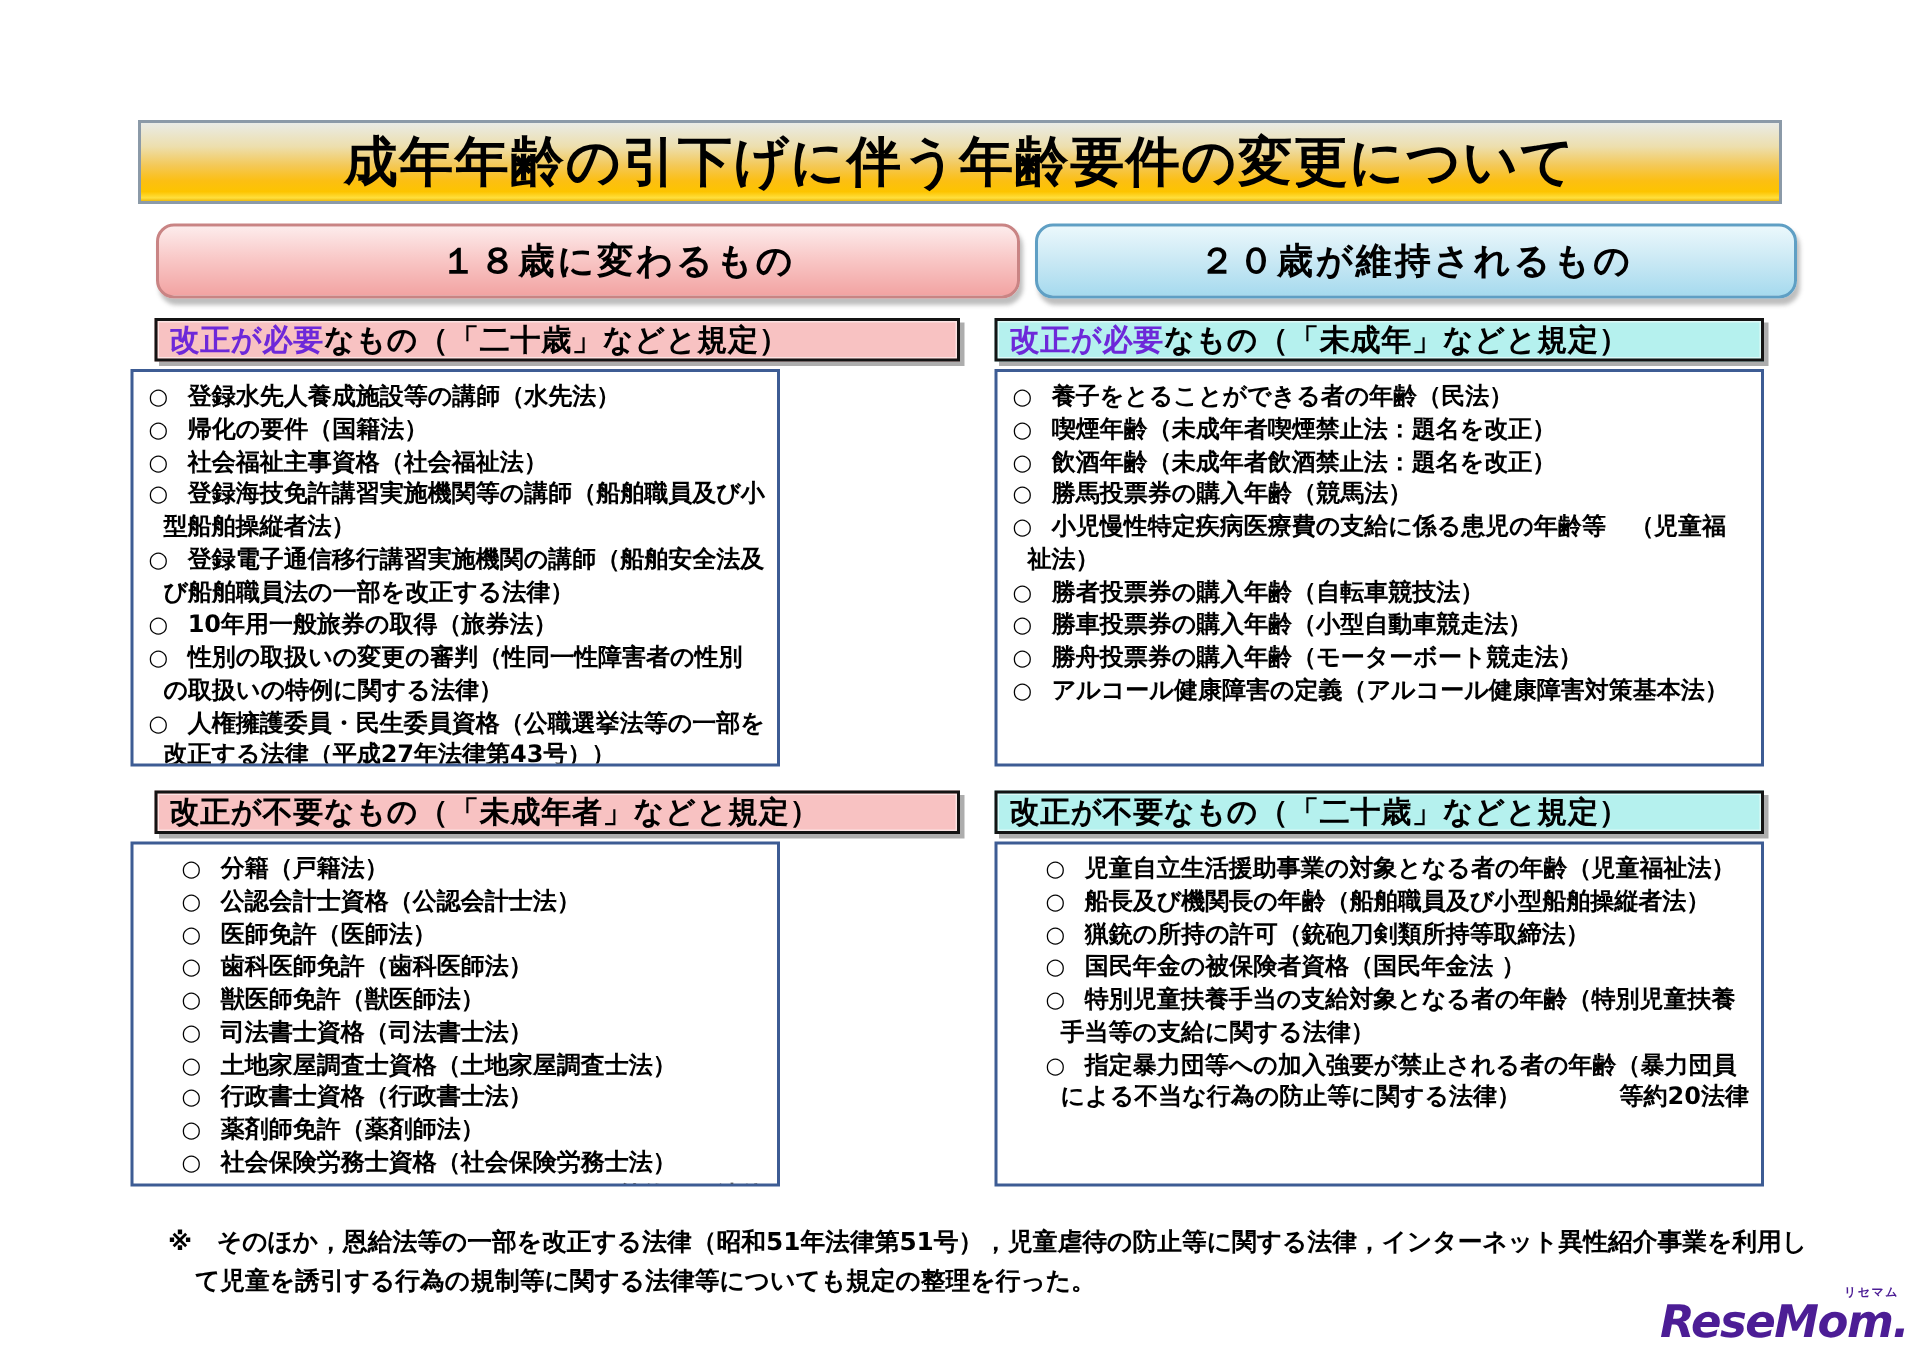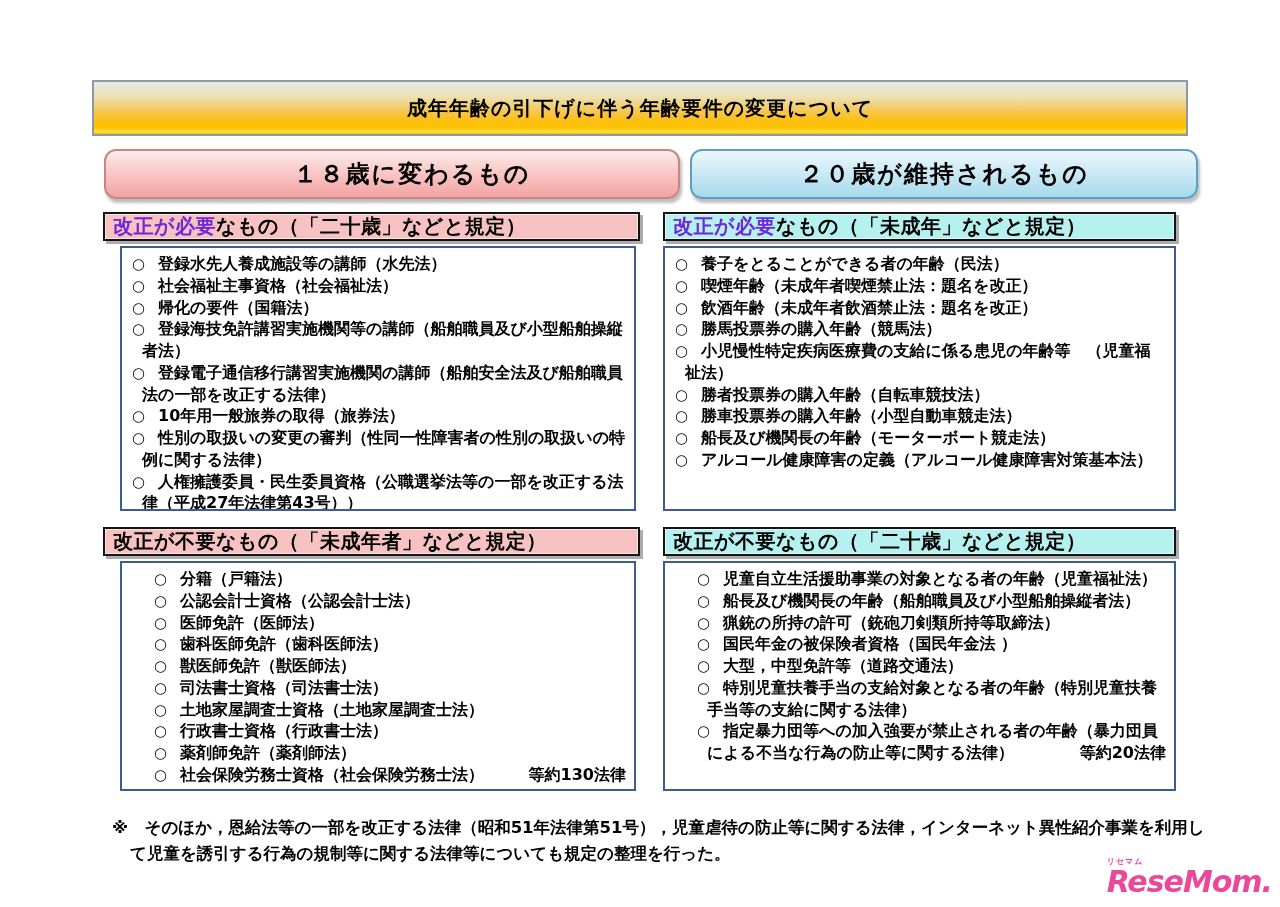--- a/index.html
+++ b/index.html
@@ -6,21 +6,21 @@
   body{font-family:"DejaVu Sans","Liberation Sans",sans-serif;font-weight:bold;color:#000;}
   .page{position:relative;width:1280px;height:907px;background:#ffffff;overflow:hidden;}
 
   
   .title-banner{
     position:absolute;left:92px;top:80px;width:1092px;height:52px;
     border:2px solid #8b9aa8;
     background:linear-gradient(180deg,#e9ebe6 0%,#eddfae 30%,#f4c855 55%,#fcbf13 74%,#fdc400 88%,#ffdf3d 96%,#eeb90a 100%);
     display:flex;align-items:center;justify-content:center;
   }
-  .title-banner .title-text{font-size:20px;letter-spacing:1px;}
+  .title-banner .title-text{font-size:36px;letter-spacing:1px;}
 
   
   .pill{
     position:absolute;top:149px;height:46px;border-radius:12px;
     display:flex;align-items:center;justify-content:center;
     font-size:24px;letter-spacing:2px;
     box-shadow:2px 4px 3px rgba(110,110,110,0.45);
   }
   .pill-left{
     left:104px;width:532px;
@@ -52,38 +52,38 @@
   .sec-head.row2{top:527px;}
 
   
   .list-box{
     position:absolute;background:#ffffff;border:2px solid #3d5c94;
     box-sizing:border-box;
     padding:5px 8px 4px 10px;
     font-size:16px;line-height:1.36;
     overflow:hidden;
   }
-  .col-left .list-box{left:120px;width:516px;}
+  .col-left .list-box{left:87px;width:433px;}
   .col-right .list-box{left:663px;width:513px;}
   .list-box.row1{top:246px;height:265px;}
   .list-box.row2{top:561px;height:230px;padding-left:32px;}
 
   .item{padding-left:10px;text-indent:-10px;}
   .item .bullet{display:inline-block;text-indent:0;margin-right:13px;font-size:15px;}
   .count-note{float:right;text-indent:0;margin-left:8px;}
 
   
   .footnote{
     position:absolute;left:112px;top:815px;width:1075px;
     font-size:16.5px;line-height:1.55;
     padding-left:18px;text-indent:-18px;
   }
 
   
-  .logo{position:absolute;right:8px;bottom:10px;color:#ec4899;line-height:1;}
+  .logo{position:absolute;right:8px;bottom:10px;color:#4c1d95;line-height:1;text-align:right;}
   .logo .ruby{display:block;font-size:8px;letter-spacing:1px;margin:0 6px 1px 0;}
   .logo .wordmark{font-size:30px;letter-spacing:-1px;font-family:"DejaVu Sans",sans-serif;font-style:italic;}
 </style>
 </head>
 <body>
 
 <div class="page">
 
   <div class="title-banner">
     <span class="title-text">成年年齢の引下げに伴う年齢要件の変更について</span>
@@ -96,22 +96,22 @@
     <span>２０歳が維持されるもの</span>
   </div>
 
   <div class="col-left">
     <div class="sec-head pink row1">
       <span class="red">改正が必要</span>
         <span>なもの（「二十歳」などと規定）</span>
     </div>
     <div class="list-box row1">
         <div class="item"><span class="bullet">○</span><span class="item-text">登録水先人養成施設等の講師（水先法）</span></div>
+        <div class="item"><span class="bullet">○</span><span class="item-text">帰化の要件（国籍法）</span></div>
         <div class="item"><span class="bullet">○</span><span class="item-text">社会福祉主事資格（社会福祉法）</span></div>
-        <div class="item"><span class="bullet">○</span><span class="item-text">帰化の要件（国籍法）</span></div>
         <div class="item"><span class="bullet">○</span><span class="item-text">登録海技免許講習実施機関等の講師（船舶職員及び小型船舶操縦者法）</span></div>
         <div class="item"><span class="bullet">○</span><span class="item-text">登録電子通信移行講習実施機関の講師（船舶安全法及び船舶職員法の一部を改正する法律）</span></div>
         <div class="item"><span class="bullet">○</span><span class="item-text">10年用一般旅券の取得（旅券法）</span></div>
         <div class="item"><span class="bullet">○</span><span class="item-text">性別の取扱いの変更の審判（性同一性障害者の性別の取扱いの特例に関する法律）</span></div>
         <div class="item"><span class="bullet">○</span><span class="item-text">人権擁護委員・民生委員資格（公職選挙法等の一部を改正する法律（平成27年法律第43号））</span></div>
       </div>
 
     <div class="sec-head pink row2">
       <span class="red"></span>
         <span>改正が不要なもの（「未成年者」などと規定）</span>
@@ -136,34 +136,33 @@
         <span>なもの（「未成年」などと規定）</span>
     </div>
     <div class="list-box row1">
         <div class="item"><span class="bullet">○</span><span class="item-text">養子をとることができる者の年齢（民法）</span></div>
         <div class="item"><span class="bullet">○</span><span class="item-text">喫煙年齢（未成年者喫煙禁止法：題名を改正）</span></div>
         <div class="item"><span class="bullet">○</span><span class="item-text">飲酒年齢（未成年者飲酒禁止法：題名を改正）</span></div>
         <div class="item"><span class="bullet">○</span><span class="item-text">勝馬投票券の購入年齢（競馬法）</span></div>
         <div class="item"><span class="bullet">○</span><span class="item-text">小児慢性特定疾病医療費の支給に係る患児の年齢等　（児童福祉法）</span></div>
         <div class="item"><span class="bullet">○</span><span class="item-text">勝者投票券の購入年齢（自転車競技法）</span></div>
         <div class="item"><span class="bullet">○</span><span class="item-text">勝車投票券の購入年齢（小型自動車競走法）</span></div>
-        <div class="item"><span class="bullet">○</span><span class="item-text">船長及び機関長の年齢（モーターボート競走法）</span></div>
+        <div class="item"><span class="bullet">○</span><span class="item-text">勝舟投票券の購入年齢（モーターボート競走法）</span></div>
         <div class="item"><span class="bullet">○</span><span class="item-text">アルコール健康障害の定義（アルコール健康障害対策基本法）</span></div>
       </div>
 
     <div class="sec-head cyan row2">
       <span class="red"></span>
         <span>改正が不要なもの（「二十歳」などと規定）</span>
     </div>
     <div class="list-box row2">
         <div class="item"><span class="bullet">○</span><span class="item-text">児童自立生活援助事業の対象となる者の年齢（児童福祉法）</span></div>
         <div class="item"><span class="bullet">○</span><span class="item-text">船長及び機関長の年齢（船舶職員及び小型船舶操縦者法）</span></div>
         <div class="item"><span class="bullet">○</span><span class="item-text">猟銃の所持の許可（銃砲刀剣類所持等取締法）</span></div>
         <div class="item"><span class="bullet">○</span><span class="item-text">国民年金の被保険者資格（国民年金法 ）</span></div>
-        <div class="item"><span class="bullet">○</span><span class="item-text">大型，中型免許等（道路交通法）</span></div>
         <div class="item"><span class="bullet">○</span><span class="item-text">特別児童扶養手当の支給対象となる者の年齢（特別児童扶養手当等の支給に関する法律）</span></div>
         <div class="item"><span class="bullet">○</span><span class="item-text">指定暴力団等への加入強要が禁止される者の年齢（暴力団員による不当な行為の防止等に関する法律）</span><span class="count-note">等約20法律</span></div>
       </div>
   </div>
 
   <div class="footnote">※　そのほか，恩給法等の一部を改正する法律（昭和51年法律第51号），児童虐待の防止等に関する法律，インターネット異性紹介事業を利用して児童を誘引する行為の規制等に関する法律等についても規定の整理を行った。</div>
 
   <div class="logo">
     <span class="ruby">リセマム</span>
     <span class="wordmark">ReseMom.</span>

